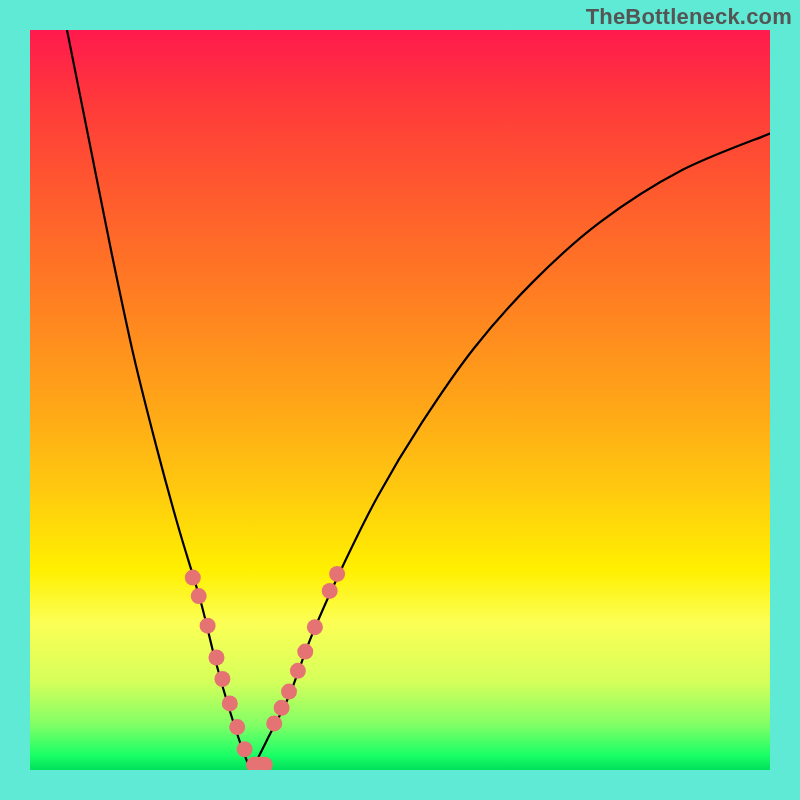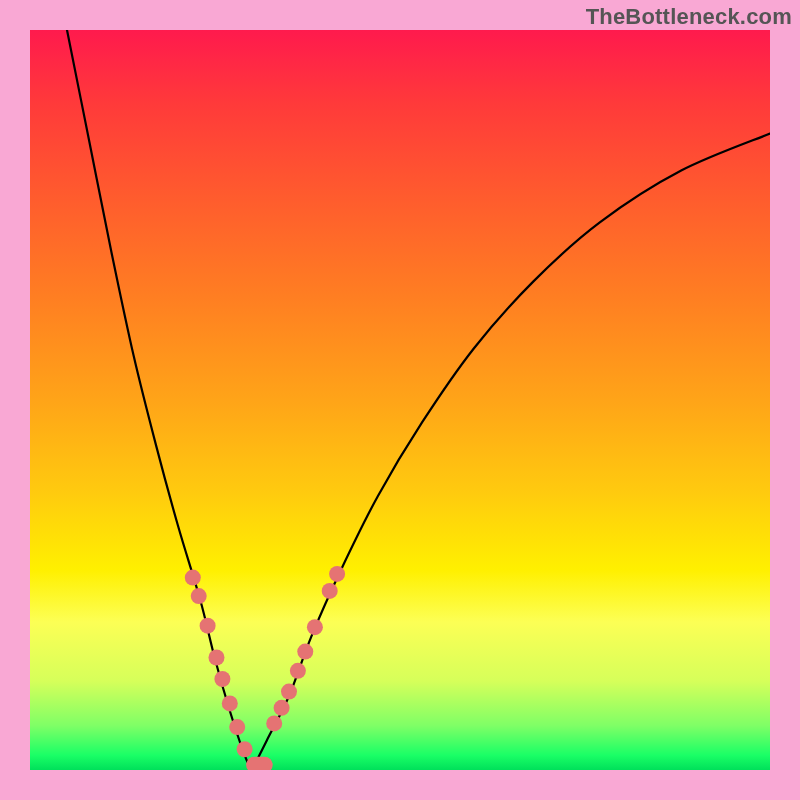--- a/index.html
+++ b/index.html
@@ -8,21 +8,21 @@
     width: 800px;
     height: 800px;
     overflow: hidden;
     background: #000;
     font-family: Arial, Helvetica, sans-serif;
   }
   .frame {
     position: relative;
     width: 800px;
     height: 800px;
-    background: #f9a8d4;
+    background: #5eead4;
   }
   .plot {
     position: absolute;
     left: 30px;
     top: 30px;
     width: 740px;
     height: 740px;
     background: linear-gradient(
       to bottom,
       #ff1a4d 0%,

